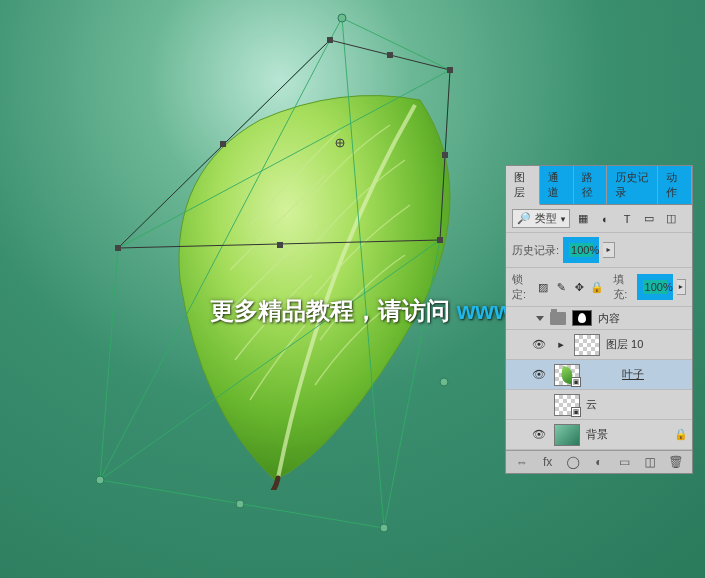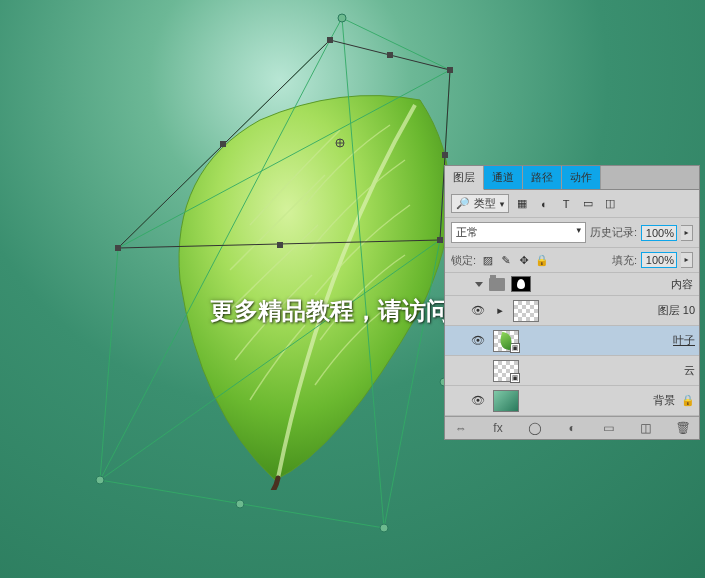--- a/index.html
+++ b/index.html
@@ -32,22 +32,22 @@
   color: #fff;
   text-shadow: 0 0 4px rgba(0,0,0,0.4), 1px 1px 2px rgba(0,0,0,0.6);
   white-space: nowrap;
 }
 .watermark .url {
   color: #1fb8e8;
 }
 
 .panel {
   position: absolute;
-  right: 5px; top: 165px;
-  width: 256px;
+  right: 12px; top: 165px;
+  width: 188px;
   background: #d3d3d3;
   border: 1px solid #888;
   font-size: 11px;
   color: #333;
 }
 
 .tabs {
   display: flex;
   background: #b8b8b8;
   border-bottom: 1px solid #888;
@@ -98,22 +98,22 @@
   position: relative;
 }
 .blend-select::after {
   content: "▾";
   position: absolute; right: 4px; top: 2px;
   font-size: 9px;
 }
 
 .pct-input {
   width: 36px;
-  background: #e5e5e5;
-  border: 1px solid #0ea5e9;
+  background: #14b8a6;
+  border: 6px solid #0ea5e9;
   padding: 1px 2px;
   text-align: right;
 }
 .pct-chev {
   width: 12px; background: #ddd; border: 1px solid #999; border-left: none;
   text-align: center; font-size: 8px; line-height: 14px;
 }
 
 .label-sm { color: #555; }
 
@@ -192,21 +192,21 @@
   content: "";
   position: absolute; left: 6px; top: 2px;
   width: 12px; height: 16px;
   background: linear-gradient(135deg, #8fd65a, #3a8a2a);
   border-radius: 0 70% 0 70%;
   transform: rotate(15deg);
 }
 .thumb.bg-th {
   background: linear-gradient(135deg, #7fc9a8, #2a7a5c);
 }
-.layer-name { flex: 1; font-size: 11px; text-align: right; }
+.layer-name { flex: 1; font-size: 11px; }
 .layer-name.underline { text-decoration: underline; margin-left: 36px; }
 .link-ic { width: 14px; font-size: 11px; text-align: center; }
 .smart-badge {
   position: absolute; right: -2px; bottom: -2px;
   width: 10px; height: 10px;
   background: #fff; border: 1px solid #666;
   font-size: 7px; line-height: 8px; text-align: center;
 }
 .lock-ic { font-size: 11px; color: #555; }
 
@@ -290,38 +290,38 @@
   <div class="watermark">
     <span>更多精品教程，请访问</span>
     <span class="url">www.240PS.com</span>
   </div>
 
   <div class="panel">
     <div class="tabs">
       <div class="tab active">图层</div>
       <div class="tab">通道</div>
       <div class="tab">路径</div>
+      <div class="tab">历史记录</div>
       <div class="tab">动作</div>
     </div>
 
     <div class="row">
       <div class="filter-select">
         <span>🔎</span>
         <span>类型</span>
         <span class="chev">▾</span>
       </div>
       <span class="icon-btn">▦</span>
       <span class="icon-btn">◐</span>
       <span class="icon-btn">T</span>
       <span class="icon-btn">▭</span>
       <span class="icon-btn">◫</span>
     </div>
 
     <div class="row">
-      <div class="blend-select">正常</div>
       <span class="label-sm">历史记录:</span>
       <span class="pct-input">100%</span>
       <span class="pct-chev">▸</span>
     </div>
 
     <div class="row">
       <span class="label-sm">锁定:</span>
       <div class="lock-icons">
         <span class="ic">▨</span>
         <span class="ic">✎</span>

